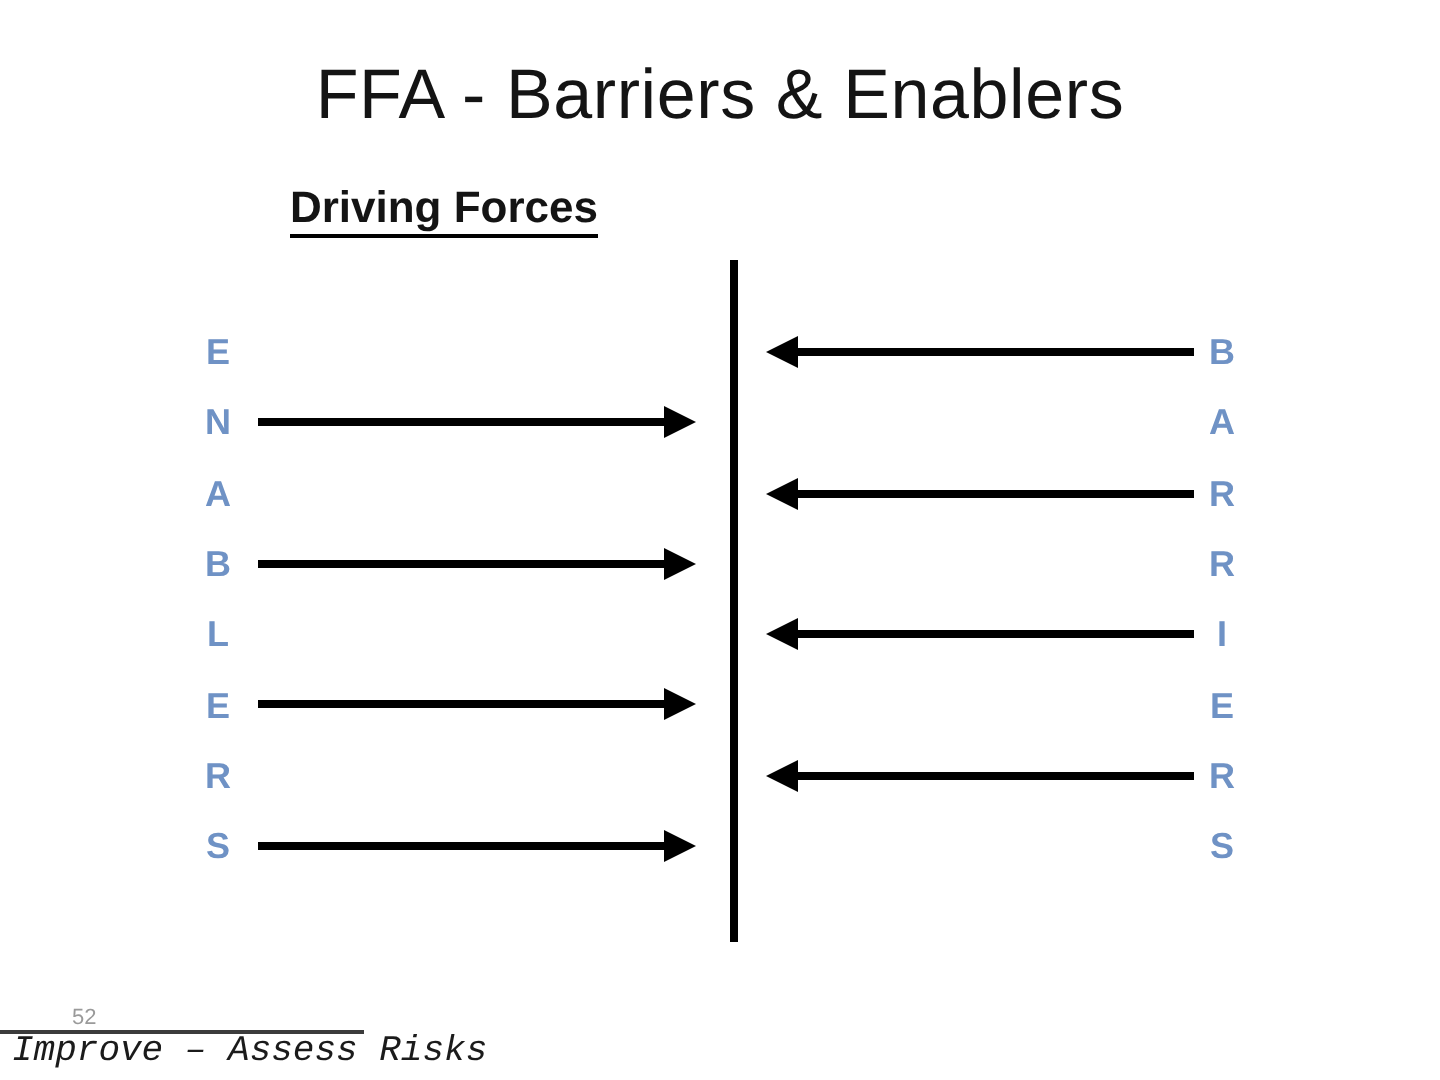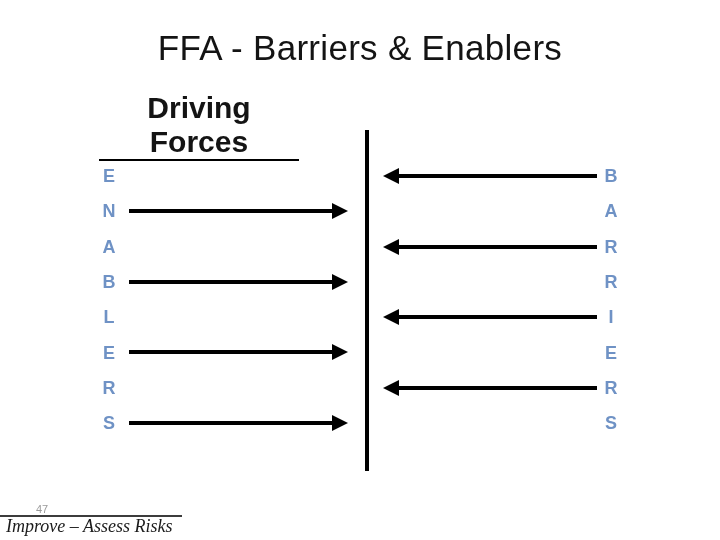--- a/index.html
+++ b/index.html
@@ -3,21 +3,21 @@
 <meta charset="utf-8">
 <style>
   html,body{margin:0;padding:0;}
   body{width:720px;height:540px;background:#ffffff;position:relative;
        font-family:"Liberation Sans",sans-serif;overflow:hidden;}
   .slide{position:absolute;left:0;top:0;width:720px;height:540px;background:#ffffff;overflow:hidden;}
 
   .title{position:absolute;top:28px;left:0;width:720px;text-align:center;
          font-size:35px;font-weight:400;color:#141414;letter-spacing:0.3px;}
 
-  .col-header{position:absolute;top:91px;text-align:center;font-size:30px;
+  .col-header{position:absolute;top:91px;text-align:right;font-size:22px;
               font-weight:700;color:#141414;}
   .col-header .u{display:inline-block;border-bottom:2.5px solid #000;padding-bottom:0px;}
   #hdr-left{left:99px;width:200px;}
   #hdr-right{left:400px;width:226px;}
 
   .divider{position:absolute;left:365px;top:130px;width:4px;height:341px;background:#000;}
 
   .letter{position:absolute;width:26px;height:24px;line-height:24px;text-align:center;
           font-size:18px;font-weight:700;color:#6f92c5;}
   .letter.l{left:96px;}
@@ -29,21 +29,21 @@
                border-top:8px solid transparent;border-bottom:8px solid transparent;}
   .arrow.to-right{left:129px;width:219px;}
   .arrow.to-right .shaft{left:0;right:13px;}
   .arrow.to-right .head{right:0;border-left:16px solid #000;}
   .arrow.to-left{left:383px;width:214px;}
   .arrow.to-left .shaft{left:13px;right:0;}
   .arrow.to-left .head{left:0;border-right:16px solid #000;}
 
   .footer-line{position:absolute;left:0;top:515px;width:182px;height:2px;background:#3c3c3c;}
   .page-number{position:absolute;left:36px;top:503px;font-size:11px;color:#9a9a9a;}
-  .footer-text{position:absolute;left:6px;top:516px;font-family:Liberation Serif, serif;
+  .footer-text{position:absolute;left:6px;top:516px;font-family:Liberation Mono, monospace;
                font-style:italic;font-size:18px;color:#1b1b1b;}
 </style>
 </head>
 <body>
 
 <div class="slide">
 
   <div class="title">FFA - Barriers &amp; Enablers</div>
 
   <div class="col-header" id="hdr-left">
@@ -101,17 +101,17 @@
     <div class="head"></div>
   </div>
 
   <div class="letter l" style="top:411px">S</div>
   <div class="letter r" style="top:411px">S</div>
   <div class="arrow to-right" style="top:415px">
     <div class="shaft"></div>
     <div class="head"></div>
   </div>
 
-  <div class="page-number">47</div>
+  <div class="page-number">52</div>
   <div class="footer-line"></div>
   <div class="footer-text">Improve – Assess Risks</div>
 
 </div>
 
 </body></html>

